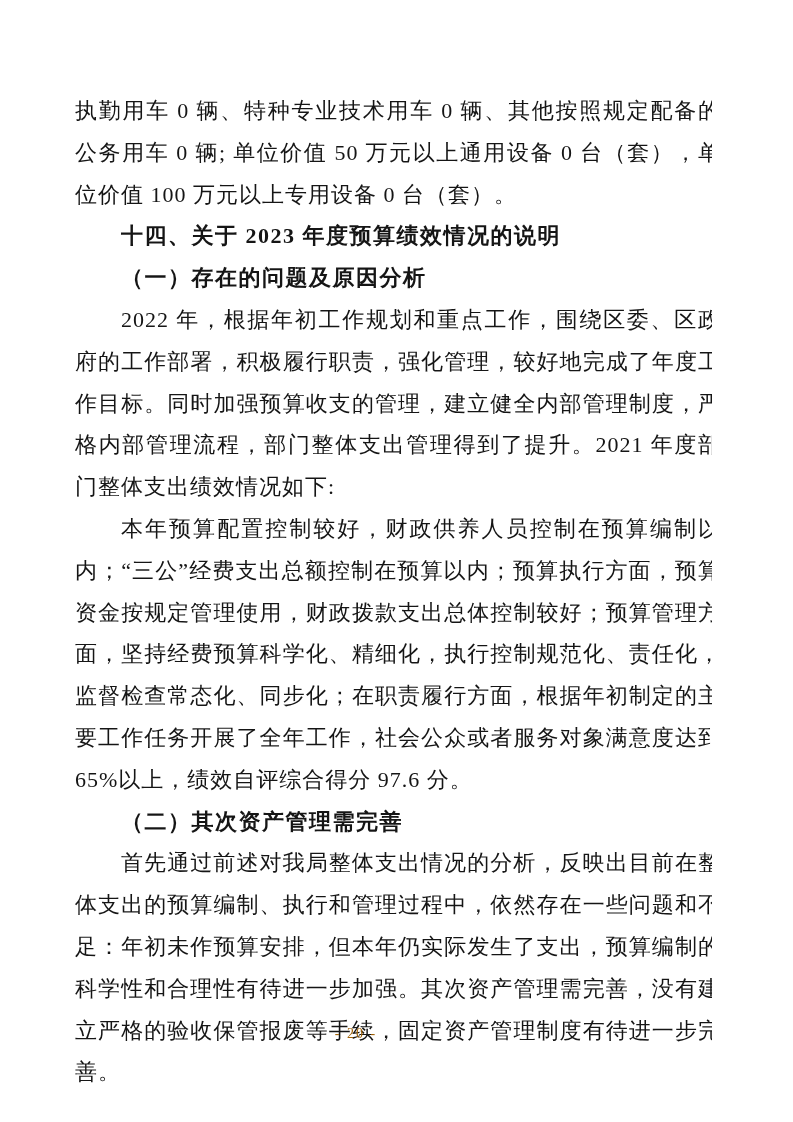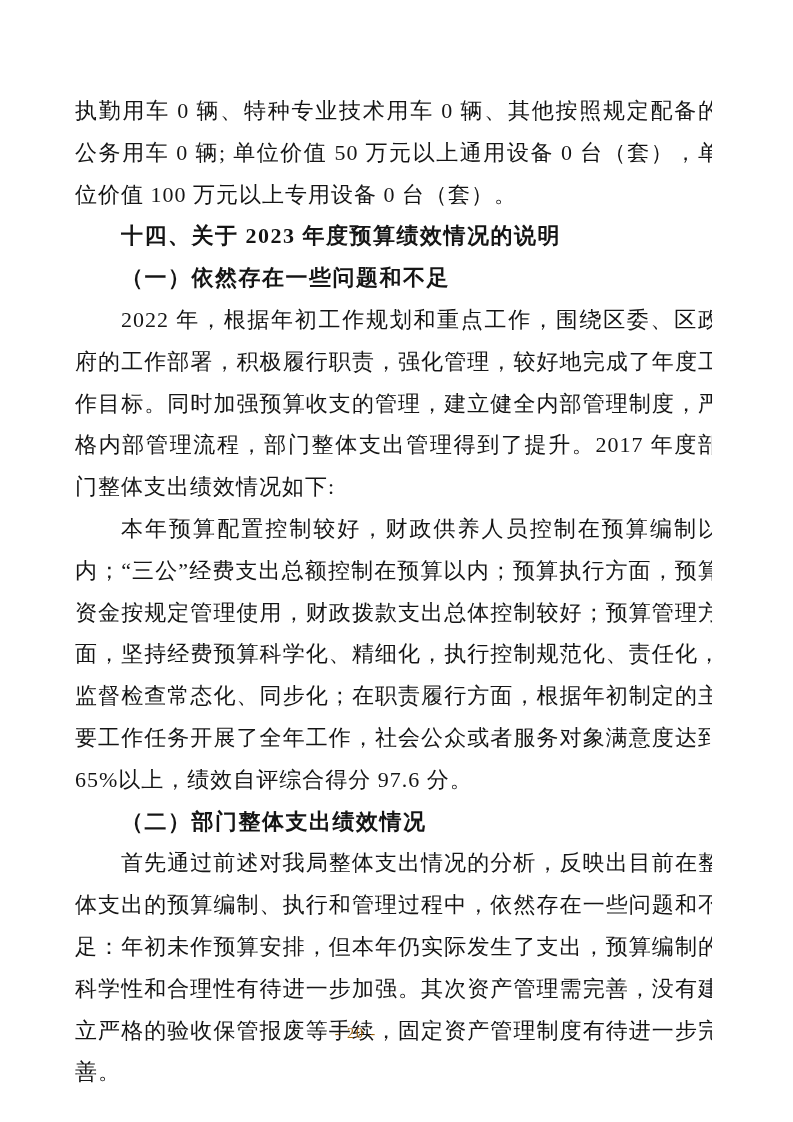--- a/index.html
+++ b/index.html
@@ -52,20 +52,20 @@
     color: #a16207;
   }
 </style>
 </head>
 <body>
 
 <div class="page">
   <div class="content">
     <p class="para">执勤用车 0 辆、特种专业技术用车 0 辆、其他按照规定配备的公务用车 0 辆; 单位价值 50 万元以上通用设备 0 台（套），单位价值 100 万元以上专用设备 0 台（套）。</p>
     <p class="para heading indent">十四、关于 2023 年度预算绩效情况的说明</p>
-    <p class="para heading indent">（一）依然存在一些问题和不足</p>
-    <p class="para indent">2022 年，根据年初工作规划和重点工作，围绕区委、区政府的工作部署，积极履行职责，强化管理，较好地完成了年度工作目标。同时加强预算收支的管理，建立健全内部管理制度，严格内部管理流程，部门整体支出管理得到了提升。2017 年度部门整体支出绩效情况如下:</p>
+    <p class="para heading indent">（一）存在的问题及原因分析</p>
+    <p class="para indent">2022 年，根据年初工作规划和重点工作，围绕区委、区政府的工作部署，积极履行职责，强化管理，较好地完成了年度工作目标。同时加强预算收支的管理，建立健全内部管理制度，严格内部管理流程，部门整体支出管理得到了提升。2021 年度部门整体支出绩效情况如下:</p>
     <p class="para indent">本年预算配置控制较好，财政供养人员控制在预算编制以内；“三公”经费支出总额控制在预算以内；预算执行方面，预算资金按规定管理使用，财政拨款支出总体控制较好；预算管理方面，坚持经费预算科学化、精细化，执行控制规范化、责任化，监督检查常态化、同步化；在职责履行方面，根据年初制定的主要工作任务开展了全年工作，社会公众或者服务对象满意度达到 65%以上，绩效自评综合得分 97.6 分。</p>
-    <p class="para heading indent">（二）部门整体支出绩效情况</p>
+    <p class="para heading indent">（二）其次资产管理需完善</p>
     <p class="para indent">首先通过前述对我局整体支出情况的分析，反映出目前在整体支出的预算编制、执行和管理过程中，依然存在一些问题和不足：年初未作预算安排，但本年仍实际发生了支出，预算编制的科学性和合理性有待进一步加强。其次资产管理需完善，没有建立严格的验收保管报废等手续，固定资产管理制度有待进一步完善。</p>
   </div>
   <div class="footer">- 20 -</div>
 </div>
 
 </body></html>

